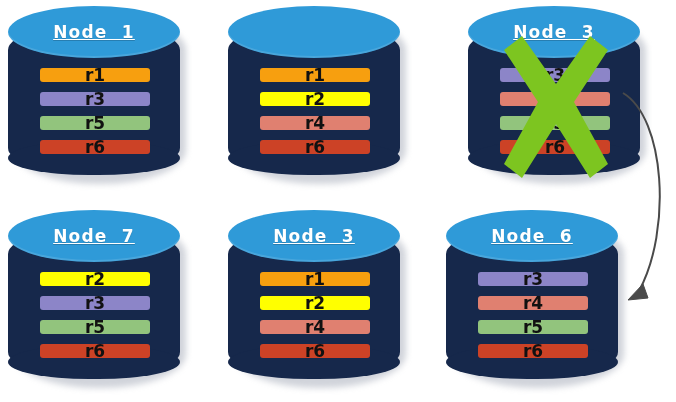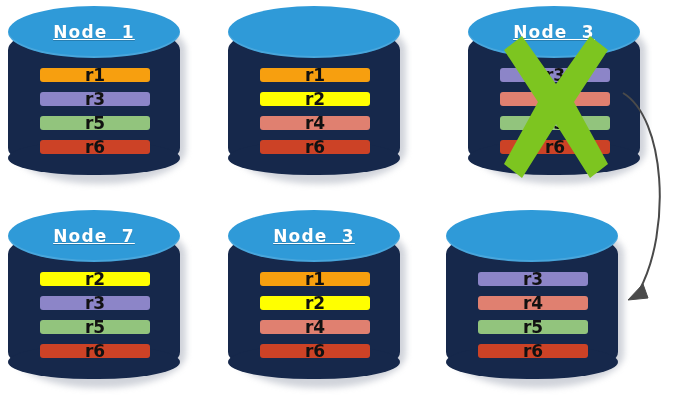--- a/index.html
+++ b/index.html
@@ -146,20 +146,21 @@
       <div class="rec" style="background: rgb(255, 255, 0);">r2</div>
       <div class="rec" style="background: rgb(224, 128, 112);">r4</div>
       <div class="rec" style="background: rgb(204, 66, 38);">r6</div>
     </div>
   </div>
 
   <div class="node" style="left:446px;top:210px;">
     <div class="cyl-shadow"></div>
     <div class="cyl-body" style="background: rgb(22, 40, 75);"></div>
     <div class="cyl-top" style="background: rgb(47, 154, 216);"></div>
+    <div class="cyl-title" style="color: rgb(255, 255, 255);">Node  6</div>
     <div class="records">
       <div class="rec" style="background: rgb(140, 133, 200);">r3</div>
       <div class="rec" style="background: rgb(224, 128, 112);">r4</div>
       <div class="rec" style="background: rgb(146, 196, 125);">r5</div>
       <div class="rec" style="background: rgb(204, 66, 38);">r6</div>
     </div>
   </div>
 
   <svg id="arrow" viewBox="0 0 676 402">
     <path d="M 623 93 C 665 118 672 230 639 291" fill="none" stroke="#4a4a4a" stroke-width="2"></path>

